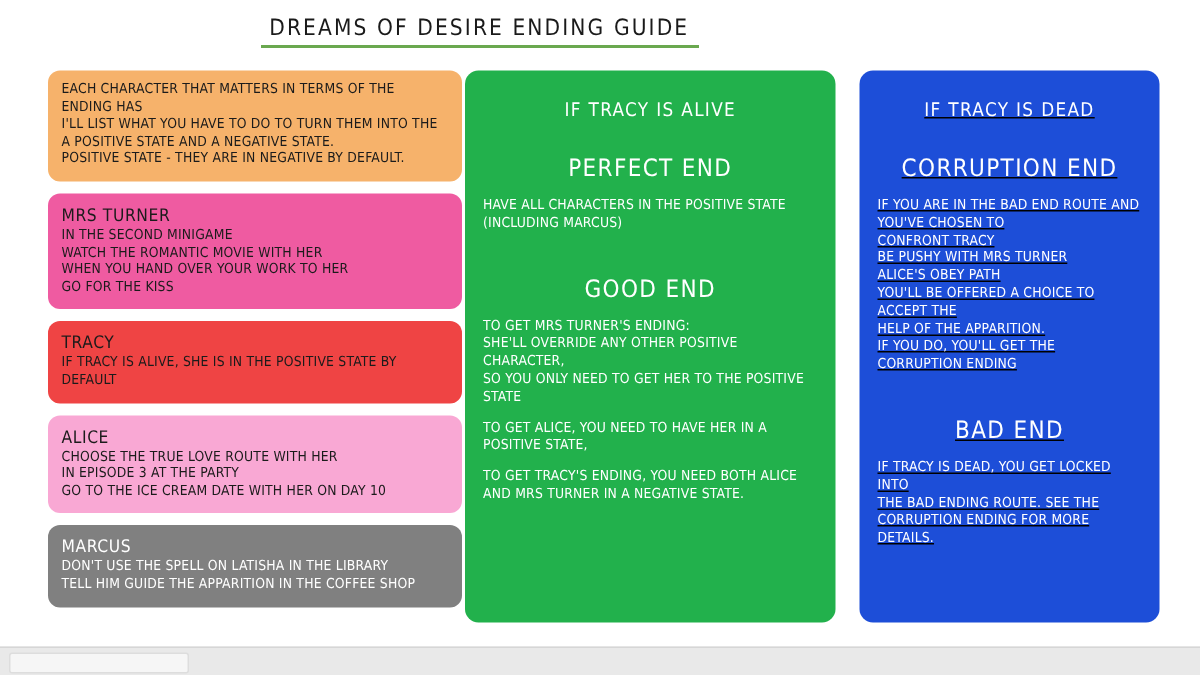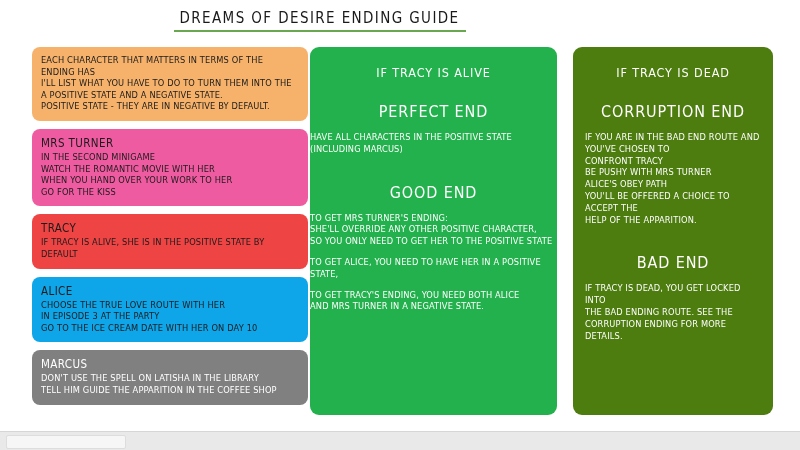--- a/index.html
+++ b/index.html
@@ -47,45 +47,46 @@
   }
   .col-mid {
     position: absolute;
     left: 310px;
     top: 47px;
     width: 247px;
     height: 368px;
     background: #22b14c;
     border-radius: 9px;
     box-sizing: border-box;
-    padding: 10px 0;
+    padding: 10px 12px;
   }
   .col-right {
     position: absolute;
     left: 573px;
     top: 47px;
     width: 200px;
     height: 368px;
-    background: #4d7c0f;
+    background: #1d4ed8;
     border-radius: 9px;
     box-sizing: border-box;
     padding: 10px 12px;
+    text-decoration: underline;
   }
   
   .card {
     border-radius: 8px;
     box-sizing: border-box;
     padding: 7px 9px 9px 9px;
     margin-bottom: 8px;
     color: #1b1b1b;
   }
   .card-intro { background: #f6b26b; }
   .card-turner { background: #ef5ba1; }
   .card-tracy { background: #ef4444; }
-  .card-alice { background: #0ea5e9; color: #1b1b1b; }
+  .card-alice { background: #f9a8d4; color: #1b1b1b; }
   .card-marcus { background: #808080; color: #ffffff; }
 
   .card-title {
     font-size: 11.5px;
     letter-spacing: 0.4px;
     margin-bottom: 1px;
   }
   .card-line {
     font-size: 9.2px;
     line-height: 11.6px;
@@ -203,20 +204,21 @@
     <div class="panel-head">IF TRACY IS DEAD</div>
 
     <div class="panel-sub">CORRUPTION END</div>
     <div class="panel-line">IF YOU ARE IN THE BAD END ROUTE AND</div>
     <div class="panel-line">YOU'VE CHOSEN TO</div>
     <div class="panel-line">CONFRONT TRACY</div>
     <div class="panel-line">BE PUSHY WITH MRS TURNER</div>
     <div class="panel-line">ALICE'S OBEY PATH</div>
     <div class="panel-line">YOU'LL BE OFFERED A CHOICE TO ACCEPT THE</div>
     <div class="panel-line">HELP OF THE APPARITION.</div>
+    <div class="panel-line">IF YOU DO, YOU'LL GET THE CORRUPTION ENDING</div>
 
     <div class="panel-sub tight">BAD END</div>
     <div class="panel-line">IF TRACY IS DEAD, YOU GET LOCKED INTO</div>
     <div class="panel-line">THE BAD ENDING ROUTE. SEE THE</div>
     <div class="panel-line">CORRUPTION ENDING FOR MORE DETAILS.</div>
   </div>
 
   <div class="bottom-strip">
     <div class="strip-tab"></div>
   </div>

